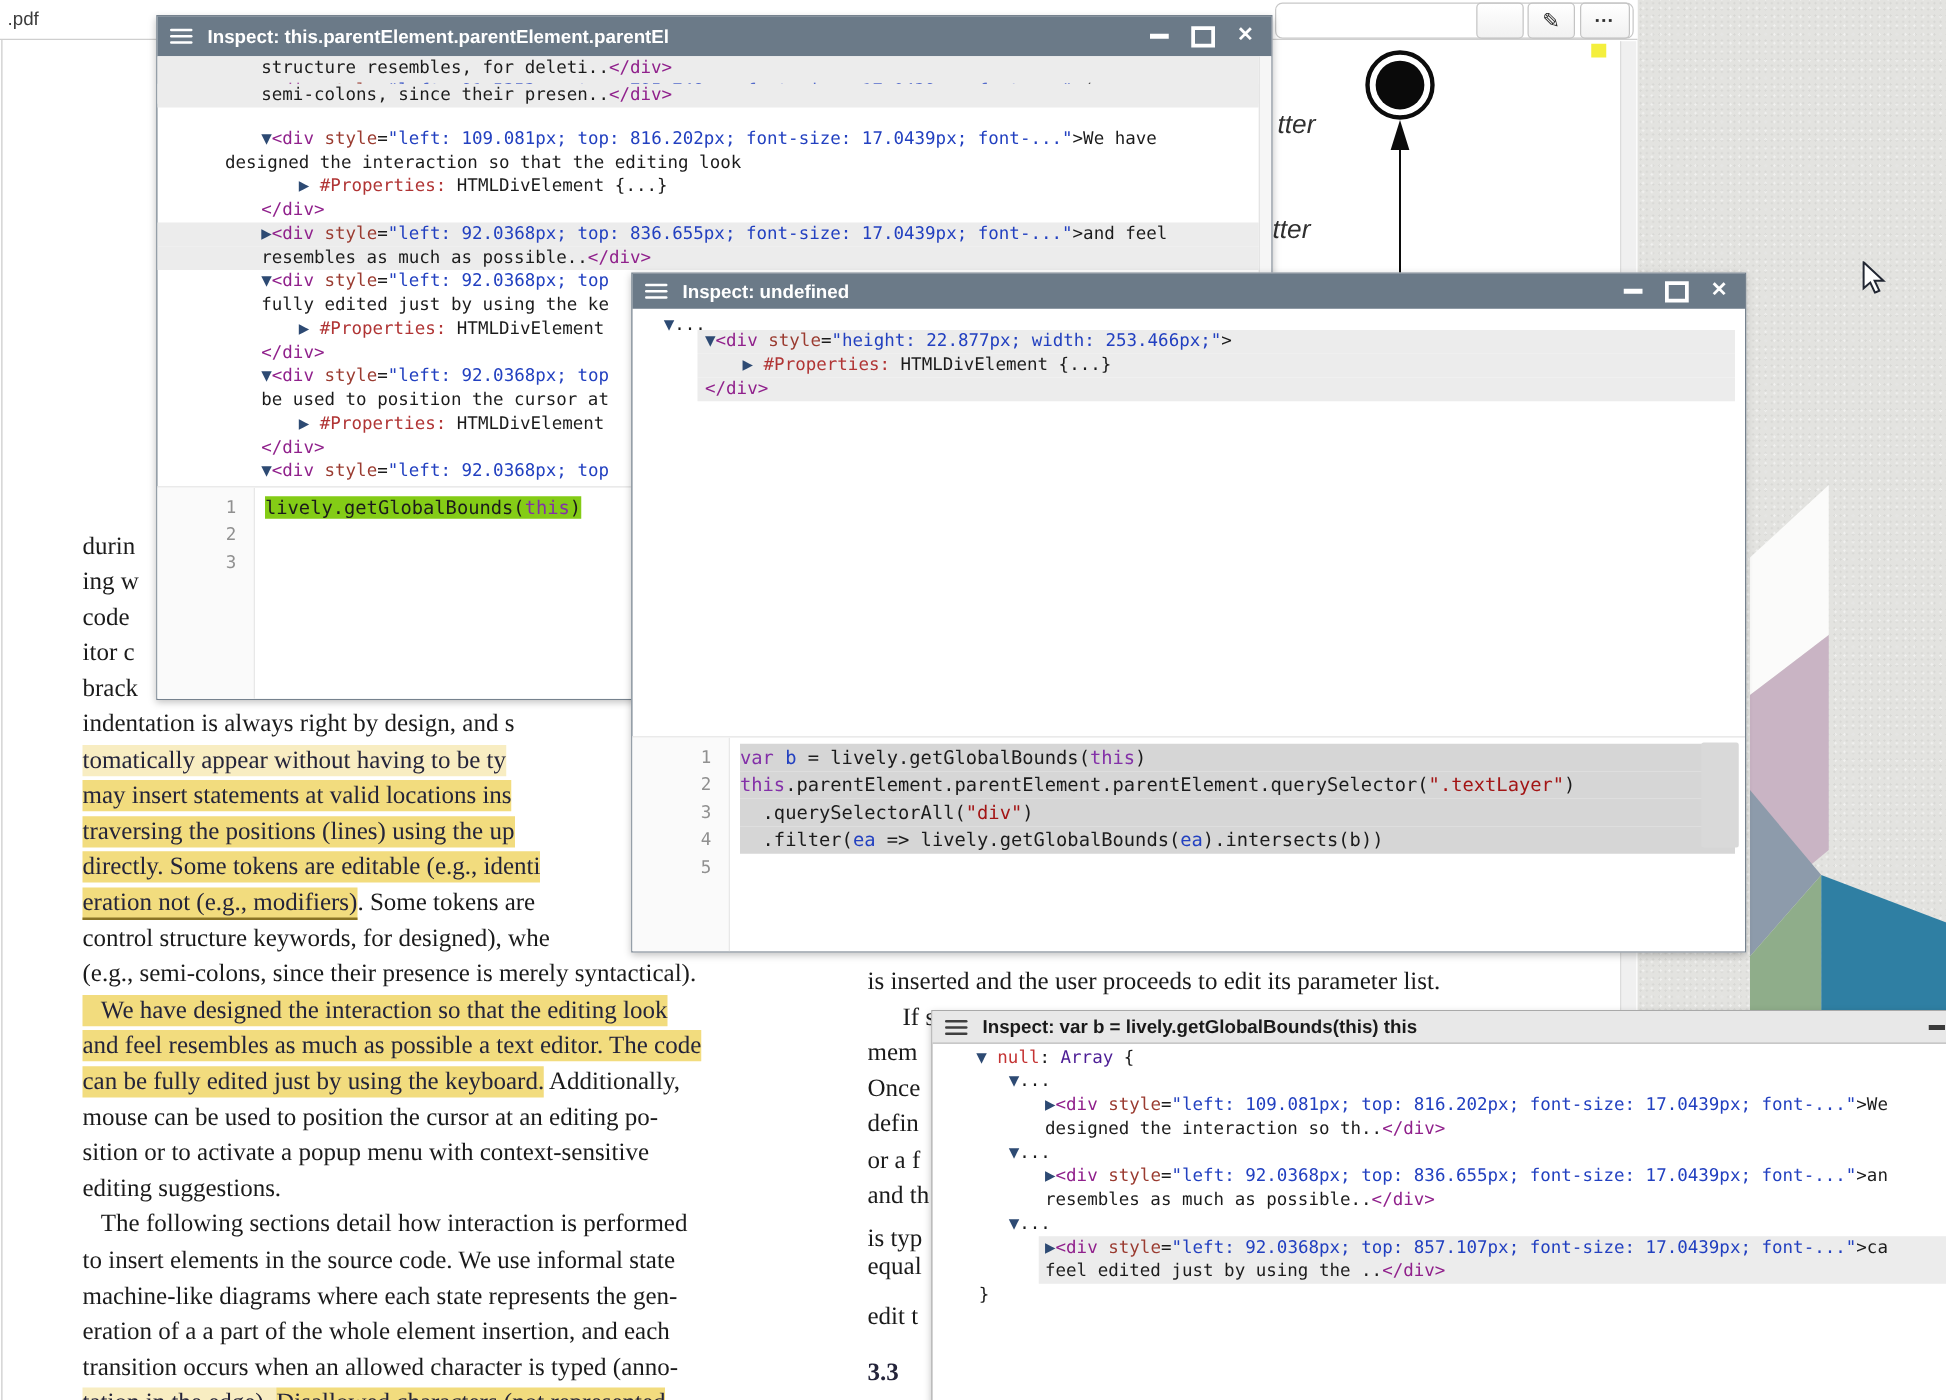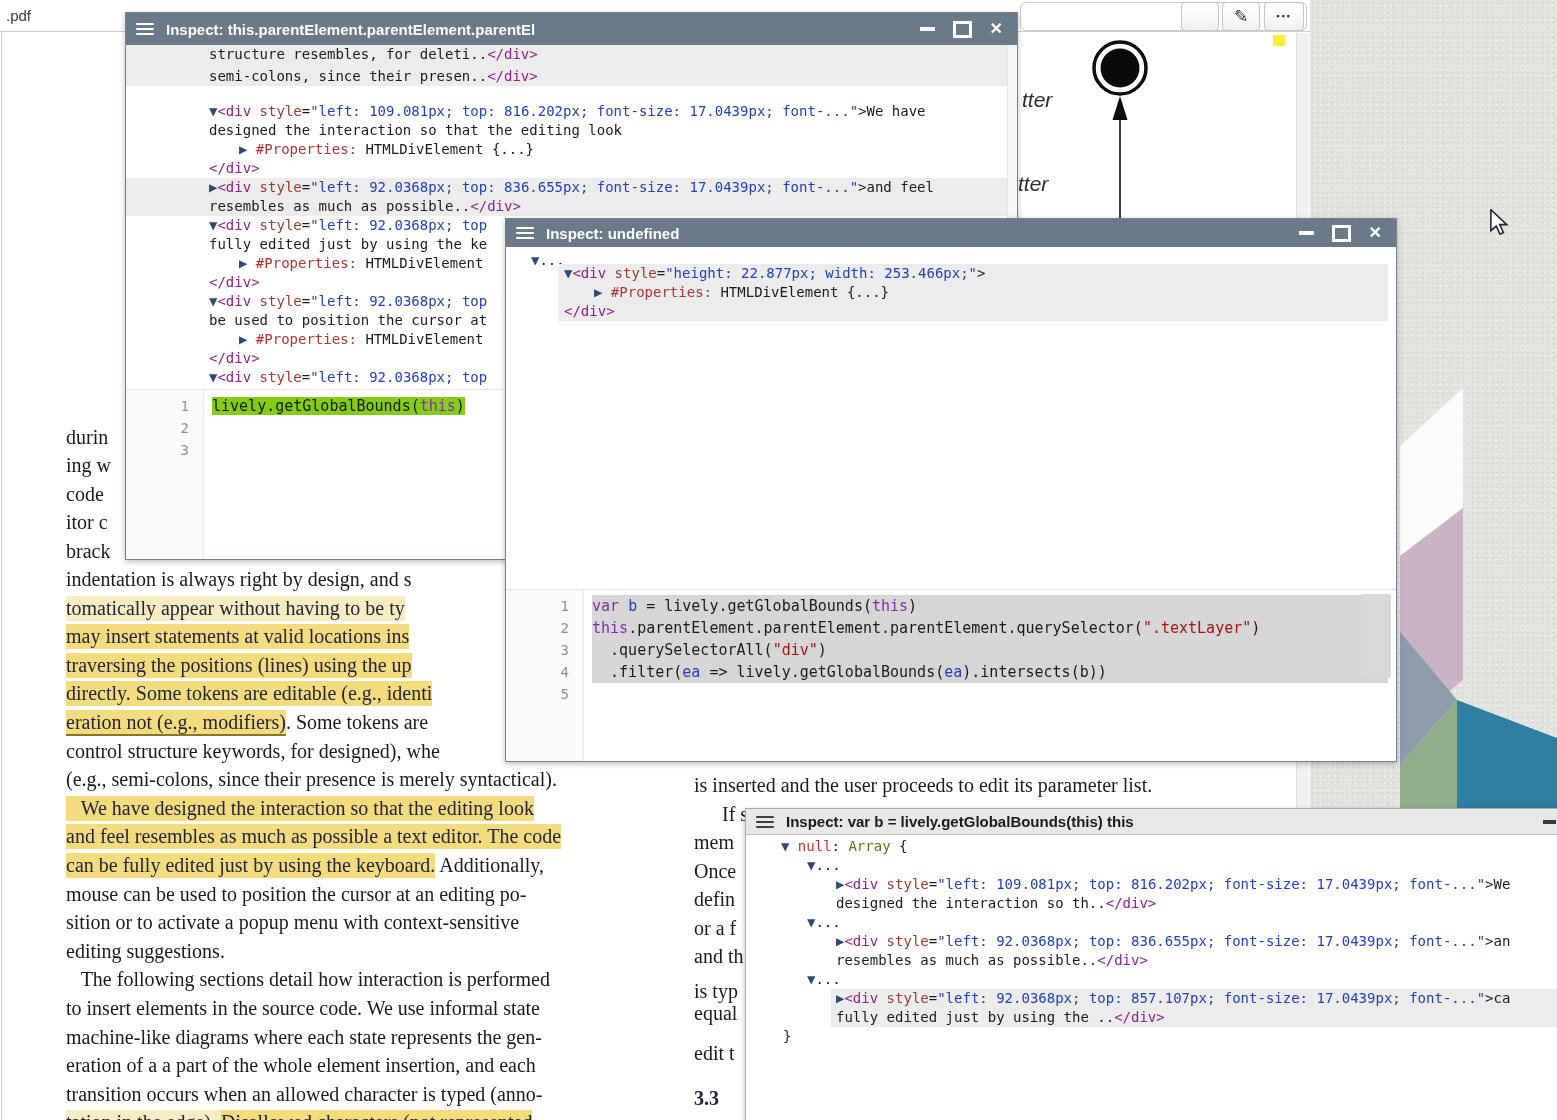--- a/index.html
+++ b/index.html
@@ -72,21 +72,21 @@
   .arw{color:#2d4a73;}
   .tag{color:#90218c;}
   .attr{color:#9a3b30;}
   .val{color:#2240c0;}
   .prop{color:#b03434;}
   .pln{color:#1b1b1b;}
   .kw{color:#8330a8;}
   .vr{color:#2240c0;}
   .str{color:#a31515;}
   .nul{color:#c43333;}
-  .cls2{color:#4d7c0f;}
+  .cls2{color:#4c1d95;}
   
   .editor{position:absolute;display:flex;background:#fff;border-top:1px solid #e3e3e3;
     overflow:hidden;cursor:text;}
   .gutter{width:78px;background:#fafafa;border-right:1px solid #e8e8e8;box-sizing:border-box;
     text-align:right;padding:5px 14px 0 0;color:#909090;
     font-family:"DejaVu Sans Mono",monospace;font-size:14px;line-height:22px;}
   .codearea{flex:1;padding:5px 0 0 8px;font-family:"DejaVu Sans Mono",monospace;
     font-size:15px;line-height:22px;white-space:pre;}
   .cline{height:22px;}
   .cline.sel{background:#d6d6d6;margin-right:8px;}
@@ -184,21 +184,21 @@
       <span class="c-min"></span>
       <span class="c-max"></span>
       <span class="c-close">✕</span>
     </span>
   </div>
   <div class="tree w1tree">
       <div class="row shade" style="top: 32px; padding-left: 83px;"><span class="pln">structure resembles, for deleti..</span><span class="tag">&lt;/div&gt;</span></div>
       <div class="row shade" style="top: 51px; padding-left: 83px;"><span class="arw">▶</span><span class="tag">&lt;div </span><span class="attr">style</span><span class="pln">=</span><span class="val">"left: 91.5253px; top: 795.748px; font-size: 17.0439px; font-..."</span><span class="pln">&gt;(e.g.,</span></div>
       <div class="row shade" style="top: 54px; padding-left: 83px;"><span class="pln">semi-colons, since their presen..</span><span class="tag">&lt;/div&gt;</span></div>
       <div class="row" style="top: 89px; padding-left: 83px;"><span class="arw">▼</span><span class="tag">&lt;div </span><span class="attr">style</span><span class="pln">=</span><span class="val">"left: 109.081px; top: 816.202px; font-size: 17.0439px; font-..."</span><span class="pln">&gt;We have</span></div>
-      <div class="row" style="top: 108px; padding-left: 83px;"><span class="pln">designed the interaction so that the editing look</span></div>
+      <div class="row" style="top: 108px; padding-left: 54px;"><span class="pln">designed the interaction so that the editing look</span></div>
       <div class="row" style="top: 127px; padding-left: 113px;"><span class="arw">▶ </span><span class="prop">#Properties:</span><span class="pln"> HTMLDivElement {...}</span></div>
       <div class="row" style="top: 146px; padding-left: 83px;"><span class="tag">&lt;/div&gt;</span></div>
       <div class="row shade" style="top: 165px; padding-left: 83px;"><span class="arw">▶</span><span class="tag">&lt;div </span><span class="attr">style</span><span class="pln">=</span><span class="val">"left: 92.0368px; top: 836.655px; font-size: 17.0439px; font-..."</span><span class="pln">&gt;and feel</span></div>
       <div class="row shade" style="top: 184px; padding-left: 83px;"><span class="pln">resembles as much as possible..</span><span class="tag">&lt;/div&gt;</span></div>
       <div class="row" style="top: 203px; padding-left: 83px;"><span class="arw">▼</span><span class="tag">&lt;div </span><span class="attr">style</span><span class="pln">=</span><span class="val">"left: 92.0368px; top</span></div>
       <div class="row" style="top: 222px; padding-left: 83px;"><span class="pln">fully edited just by using the ke</span></div>
       <div class="row" style="top: 241px; padding-left: 113px;"><span class="arw">▶ </span><span class="prop">#Properties:</span><span class="pln"> HTMLDivElement</span></div>
       <div class="row" style="top: 260px; padding-left: 83px;"><span class="tag">&lt;/div&gt;</span></div>
       <div class="row" style="top: 279px; padding-left: 83px;"><span class="arw">▼</span><span class="tag">&lt;div </span><span class="attr">style</span><span class="pln">=</span><span class="val">"left: 92.0368px; top</span></div>
       <div class="row" style="top: 298px; padding-left: 83px;"><span class="pln">be used to position the cursor at</span></div>
@@ -265,20 +265,20 @@
   <div class="tree w3tree">
       <div class="row" style="top: 28px; padding-left: 35px;"><span class="arw">▼ </span><span class="nul">null</span><span class="pln">: </span><span class="cls2">Array</span><span class="pln"> {</span></div>
       <div class="row" style="top: 47px; padding-left: 61px;"><span class="arw">▼</span><span class="pln">...</span></div>
       <div class="row" style="top: 66px; padding-left: 90px;"><span class="arw">▶</span><span class="tag">&lt;div </span><span class="attr">style</span><span class="pln">=</span><span class="val">"left: 109.081px; top: 816.202px; font-size: 17.0439px; font-..."</span><span class="pln">&gt;We</span></div>
       <div class="row" style="top: 85px; padding-left: 90px;"><span class="pln">designed the interaction so th..</span><span class="tag">&lt;/div&gt;</span></div>
       <div class="row" style="top: 104px; padding-left: 61px;"><span class="arw">▼</span><span class="pln">...</span></div>
       <div class="row" style="top: 123px; padding-left: 90px;"><span class="arw">▶</span><span class="tag">&lt;div </span><span class="attr">style</span><span class="pln">=</span><span class="val">"left: 92.0368px; top: 836.655px; font-size: 17.0439px; font-..."</span><span class="pln">&gt;an</span></div>
       <div class="row" style="top: 142px; padding-left: 90px;"><span class="pln">resembles as much as possible..</span><span class="tag">&lt;/div&gt;</span></div>
       <div class="row" style="top: 161px; padding-left: 61px;"><span class="arw">▼</span><span class="pln">...</span></div>
       <div class="row shade3" style="top: 180px; padding-left: 5px;"><span class="arw">▶</span><span class="tag">&lt;div </span><span class="attr">style</span><span class="pln">=</span><span class="val">"left: 92.0368px; top: 857.107px; font-size: 17.0439px; font-..."</span><span class="pln">&gt;ca</span></div>
-      <div class="row shade3" style="top: 199px; padding-left: 5px;"><span class="pln">fully edited just by using the ..</span><span class="tag">&lt;/div&gt;</span></div>
+      <div class="row shade3" style="top: 199px; padding-left: 5px;"><span class="pln">feel edited just by using the ..</span><span class="tag">&lt;/div&gt;</span></div>
       <div class="row" style="top: 218px; padding-left: 37px;"><span class="pln">}</span></div>
     </div>
 </div>
 
 <svg class="cursor" width="24" height="26" viewBox="0 0 16 18">
   <polygon points="1,0.5 1,15 4.7,11.8 7.3,17.4 9.7,16.3 7.1,10.8 12,10.8" fill="#ffffff" stroke="#222733" stroke-width="1.1"></polygon>
 </svg>
 
 </body></html>

